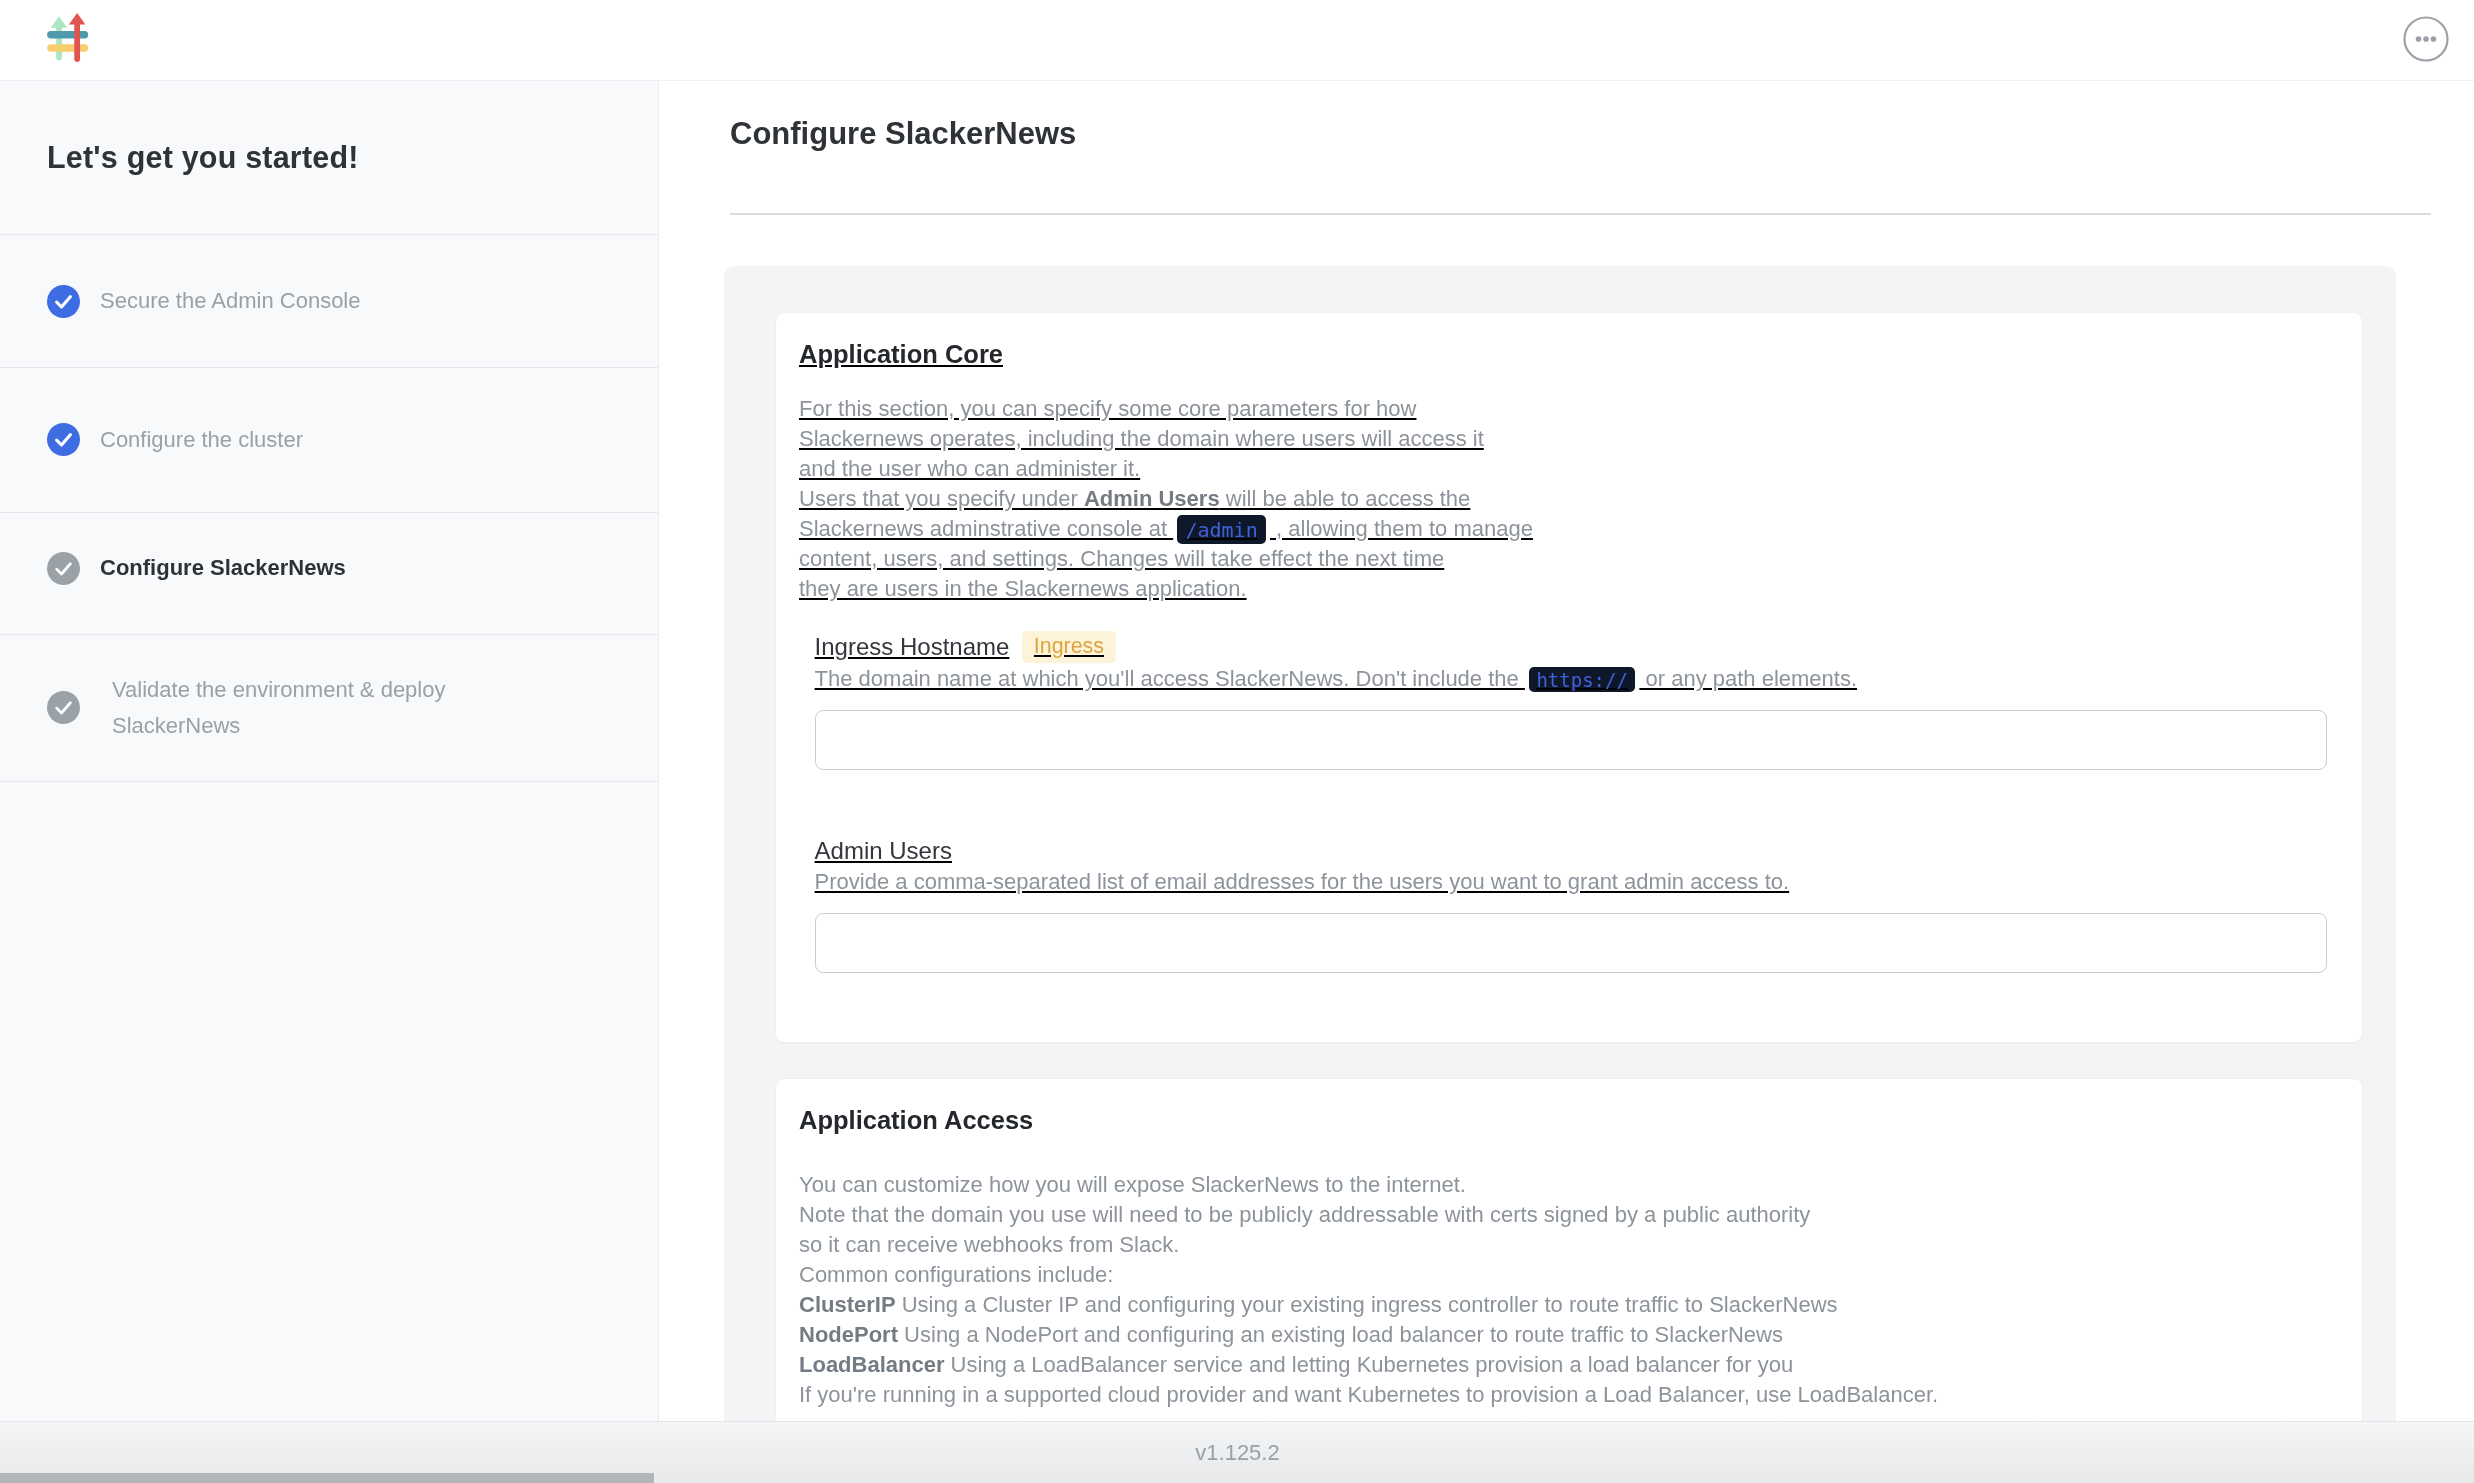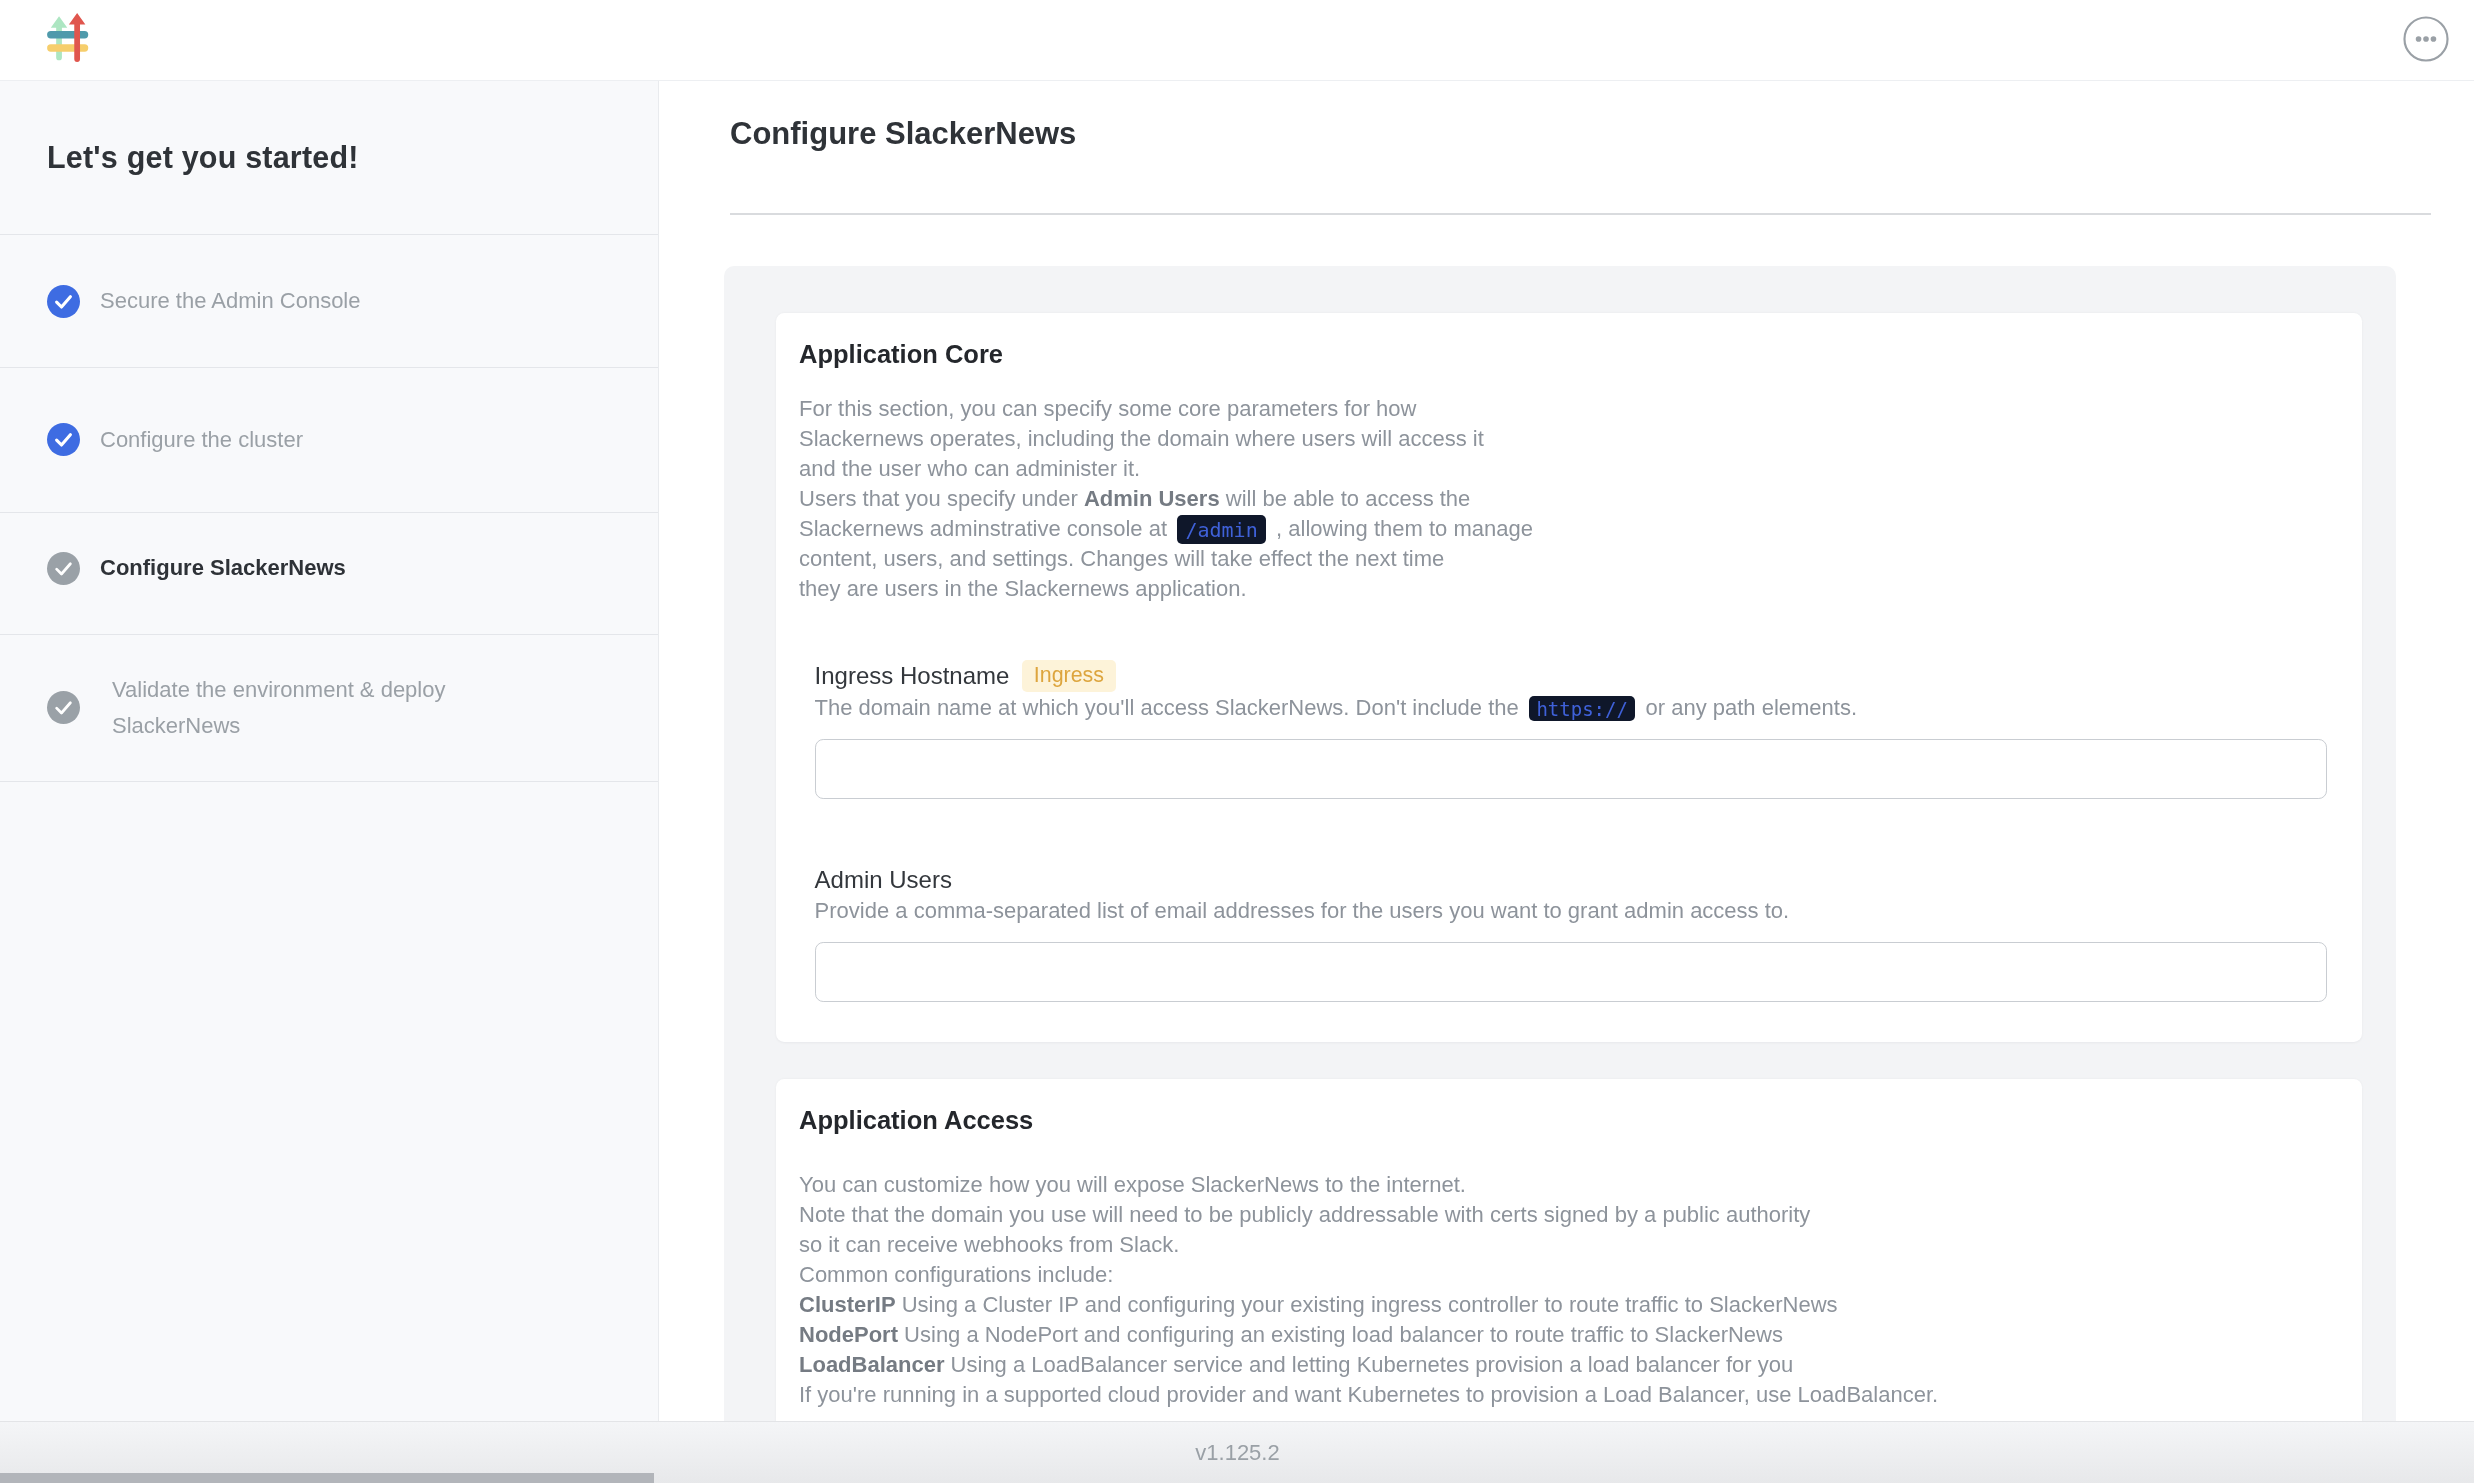--- a/index.html
+++ b/index.html
@@ -35,31 +35,31 @@
   
   .main{position:absolute;left:659px;top:81px;right:0;bottom:0;background:#fff;}
   .page-title{position:absolute;left:71px;top:35px;margin:0;font-size:31px;
     font-weight:700;color:#2f3338;}
   .title-rule{position:absolute;left:71px;right:44px;top:132px;height:1.6px;background:#d9dbde;}
   .panel{position:absolute;left:65px;top:185px;width:1672px;bottom:0;
     background:#f3f4f6;border-radius:10px 10px 0 0;}
   .card{position:absolute;left:52px;width:1586px;background:#fff;border-radius:8.2px;
     box-shadow:0 0.8px 2.5px rgba(20,24,31,.05);box-sizing:border-box;
     padding:25px 37px 0 23px;}
-  .card-1{top:47px;height:729px;}
+  .card-1{top:47px;height:729px;text-decoration:underline;}
   .card-2{top:813px;height:613px;}
   .card h2{margin:0;font-size:25.5px;line-height:33px;font-weight:700;color:#24272c;}
   .card-text{margin-top:23px;font-size:22px;color:#8d939b;}
   .card-2 .card-text{margin-top:33px;}
   .p-line{line-height:30px;min-height:30px;white-space:nowrap;}
   .sg-b{font-weight:700;color:#757b83;}
   .sg-c{font-family:"DejaVu Sans Mono", monospace;font-size:20px;color:#3f61d9;
     background:#0f172a;padding:2.5px 8.2px;border-radius:5px;margin:0 4.1px;}
   .field{margin-left:15.6px;}
-  .field-1{margin-top:56px;}
+  .field-1{margin-top:27px;}
   .field-2{margin-top:65px;}
   .field-label-row{display:flex;align-items:center;gap:13px;line-height:31px;}
   .field-label{font-size:24px;font-weight:500;color:#33373c;}
   .badge{font-size:21.4px;color:#dda53e;background:#fdf3d9;padding:4.1px 11.5px;
     border-radius:5px;line-height:1.1;}
   .field-help{margin-top:2.5px;font-size:22px;line-height:28px;color:#8d939b;}
   .field-help .sg-c{font-size:19px;padding:1.6px 7.4px;}
   .text-input{display:block;margin-top:16.5px;width:1512px;height:60px;box-sizing:border-box;
     border:1.6px solid #c9cdd2;border-radius:8.2px;background:#fff;outline:none;
     font-size:23px;padding:0 16.5px;color:#33373c;font-family:"Liberation Sans",sans-serif;}

